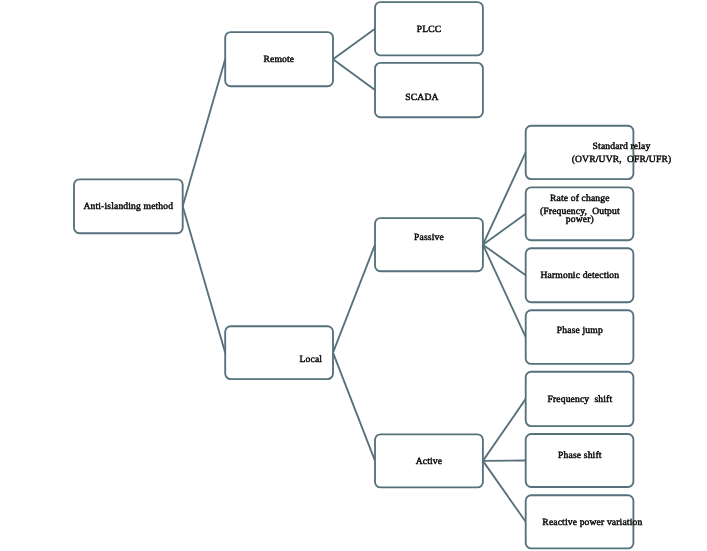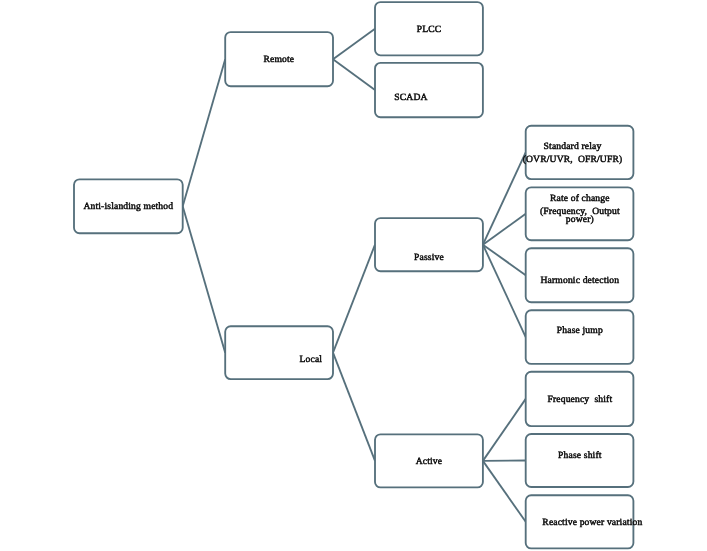--- a/index.html
+++ b/index.html
@@ -68,24 +68,24 @@
     <rect x="525.7" y="371.7" width="107.7" height="54.4" rx="5.5" ry="5.5" fill="#ffffff" stroke="#56707c" stroke-width="1.85"></rect>
     <rect x="525.7" y="434" width="107.7" height="53" rx="5.5" ry="5.5" fill="#ffffff" stroke="#56707c" stroke-width="1.85"></rect>
     <rect x="525.7" y="495.2" width="107.7" height="53.2" rx="5.5" ry="5.5" fill="#ffffff" stroke="#56707c" stroke-width="1.85"></rect>
   </g>
 </svg>
 
 <div id="labels">
   <div class="node-label" style="left: 74px; top: 179.3px; width: 108.7px; height: 54px;">Anti-islanding method</div>
   <div class="node-label" style="left: 225.2px; top: 32.1px; width: 107.8px; height: 54.1px;">Remote</div>
   <div class="node-label" style="left: 375px; top: 2.1px; width: 107.9px; height: 53.2px; border-radius: 17px;">PLCC</div>
-  <div class="node-label" style="left: 357px; top: 62.9px; width: 107.9px; height: 67px;">SCADA</div>
+  <div class="node-label" style="left: 368px; top: 62.9px; width: 107.9px; height: 67px;">SCADA</div>
   <div class="node-label" style="left: 225.2px; top: 326.2px; width: 107.8px; height: 66px; margin-left: 32px;">Local</div>
-  <div class="node-label" style="left: 375px; top: 218.1px; width: 107.9px; height: 37px; margin-top: 20px;">Passive</div>
+  <div class="node-label" style="left: 375px; top: 218.1px; width: 107.9px; height: 37px;">Passive</div>
   <div class="node-label" style="left: 375px; top: 434.3px; width: 107.9px; height: 53.1px;">Active</div>
-  <div class="node-label" style="left: 507px; top: 125.7px; width: 118px; height: 53.4px; padding-left: 13px;"><div class="tlines"><div class="tline gap">Standard relay</div><div class="tline">(OVR/UVR,  OFR/UFR)</div></div></div>
+  <div class="node-label" style="left: 556px; top: 125.7px; width: 118px; height: 53.4px; padding-left: 13px;"><div class="tlines"><div class="tline gap">Standard relay</div><div class="tline">(OVR/UVR,  OFR/UFR)</div></div></div>
   <div class="node-label" style="left: 525.7px; top: 187.3px; width: 107.7px; height: 43px;"><div class="tlines"><div class="tline gap">Rate of change</div><div class="tline">(Frequency,  Output</div><div class="tline">power)</div></div></div>
-  <div class="node-label" style="left: 525.7px; top: 248.2px; width: 107.7px; height: 63px;">Harmonic detection</div>
+  <div class="node-label" style="left: 525.7px; top: 248.2px; width: 107.7px; height: 54px;">Harmonic detection</div>
   <div class="node-label" style="left: 525.7px; top: 310.2px; width: 107.7px; height: 39px;">Phase jump</div>
   <div class="node-label" style="left: 525.7px; top: 371.7px; width: 107.7px; height: 54.4px;">Frequency  shift</div>
   <div class="node-label" style="left: 525.7px; top: 434px; width: 107.7px; height: 42px;">Phase shift</div>
   <div class="node-label" style="left: 525.7px; top: 495.2px; width: 107.7px; height: 53.2px; padding-left: 25px;">Reactive power variation</div>
 </div>
 
 </body></html>

